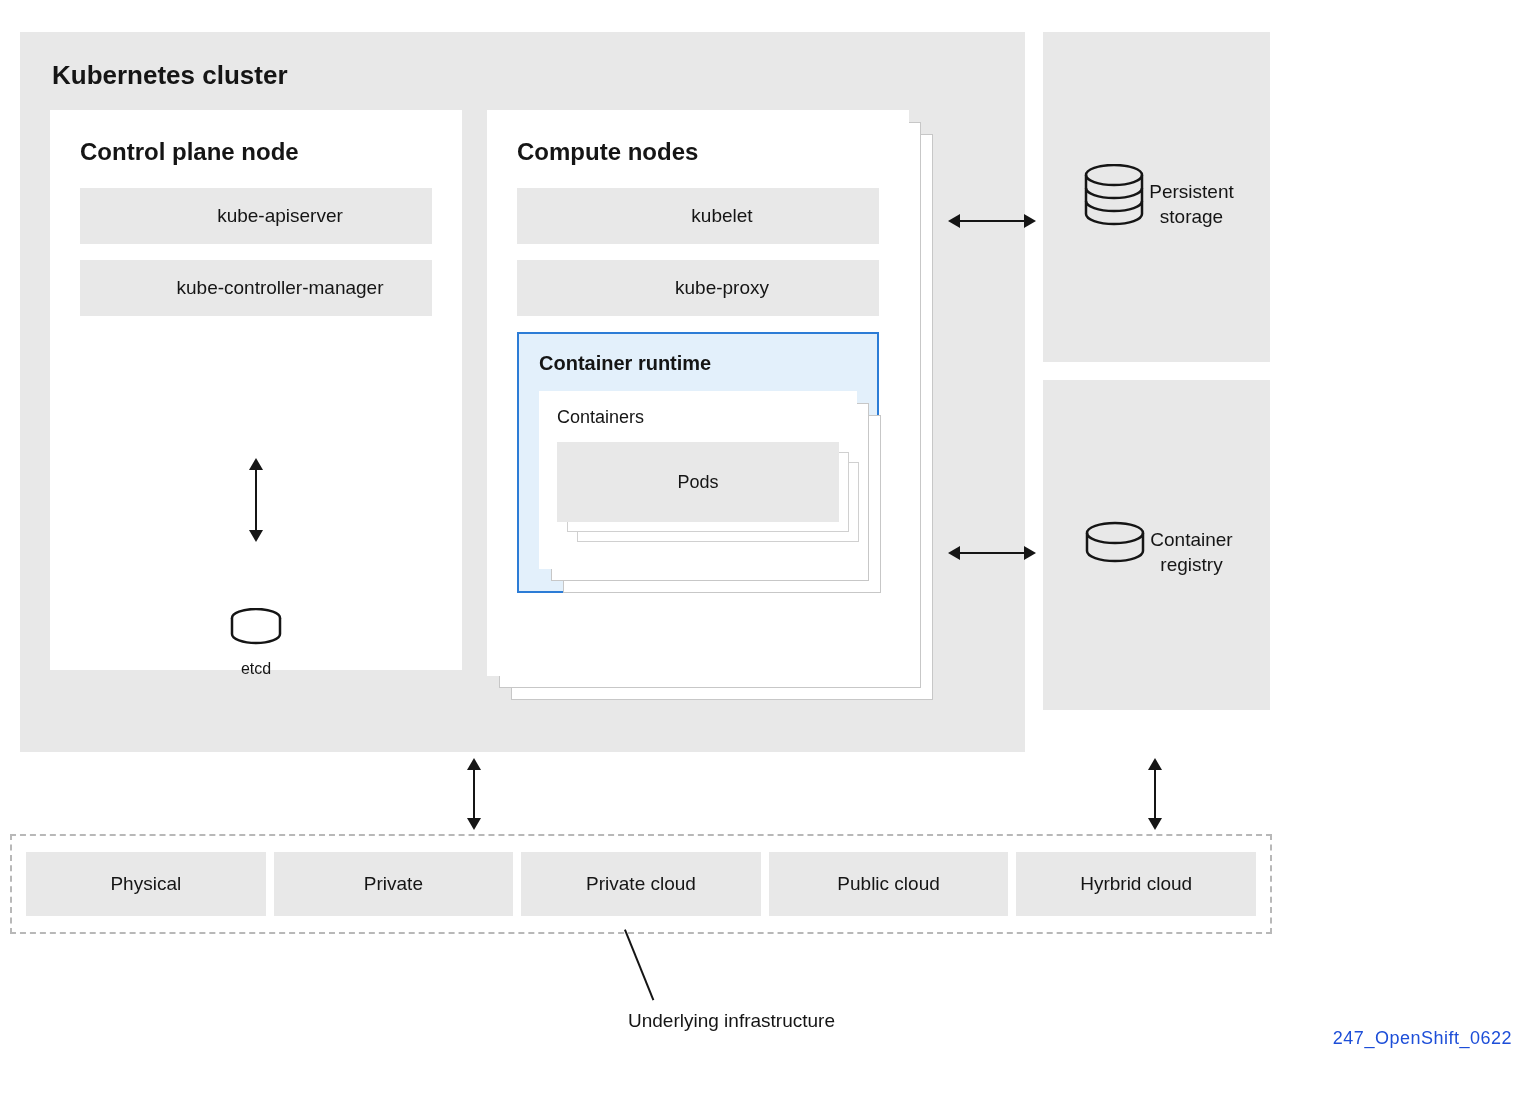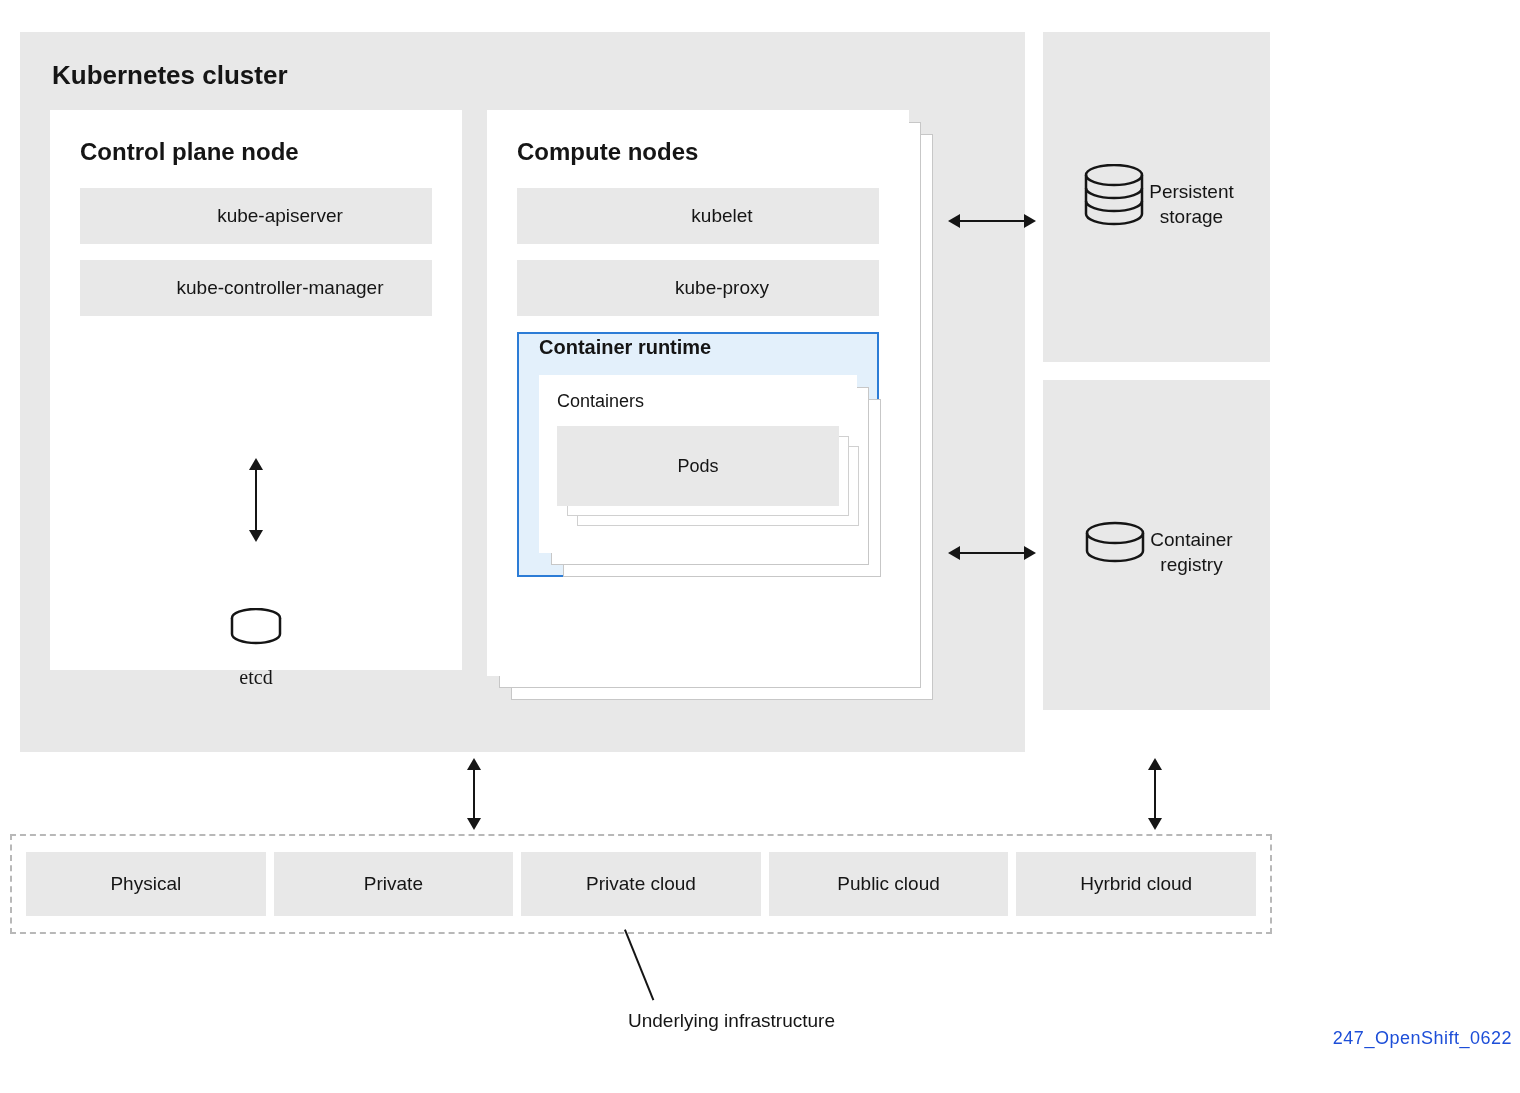--- a/index.html
+++ b/index.html
@@ -56,21 +56,21 @@
     font-size: 19px;
     margin-bottom: 16px;
     padding-left: 48px;
   }
 
   .container-runtime {
     position: relative;
     margin-top: 2px;
     border: 2px solid #2c7cd6;
     background: #e3f0fb;
-    padding: 2px 20px 22px 20px;
+    padding: 18px 20px 22px 20px;
   }
   .cr-title { font-size: 20px; font-weight: 700; margin-bottom: 16px; }
   .containers-wrap { position: relative; height: 178px; }
   .containers-wrap .stack-shadow.s1 { left: 12px; top: 12px; right: -12px; bottom: -12px; }
   .containers-wrap .stack-shadow.s2 { left: 24px; top: 24px; right: -24px; bottom: -24px; }
   .containers {
     position: absolute; inset: 0;
     background: #fff;
     padding: 16px 18px 0 18px;
   }
@@ -80,21 +80,21 @@
   .pods-wrap .stack-shadow.s2 { left: 20px; top: 20px; right: -20px; bottom: -20px; border-color:#d0d0d0; }
   .pods {
     position: absolute; inset: 0;
     background: #e8e8e8;
     display: flex; align-items: center; justify-content: center;
     font-size: 18px;
   }
 
   .etcd-area { position: absolute; left: 0; right: 0; top: 358px; text-align: center; }
   .etcd-icon { margin-top: 76px; }
-  .etcd-label { margin-top: 16px; font-size: 20px; font-family: Liberation Serif, serif; }
+  .etcd-label { margin-top: 10px; font-size: 16px; }
 
   
   .right-box {
     position: absolute;
     left: 1043px; width: 227px;
     background: #e8e8e8;
     display: flex; align-items: center; justify-content: center;
   }
   .right-box.storage { top: 32px; height: 330px; }
   .right-box.registry { top: 380px; height: 330px; }

